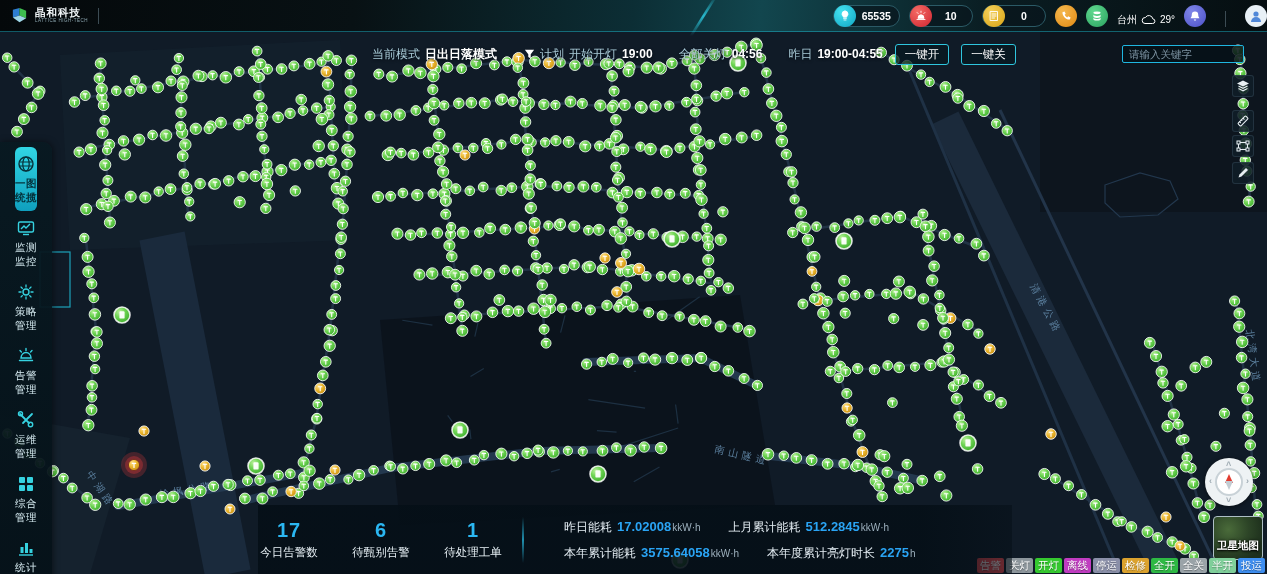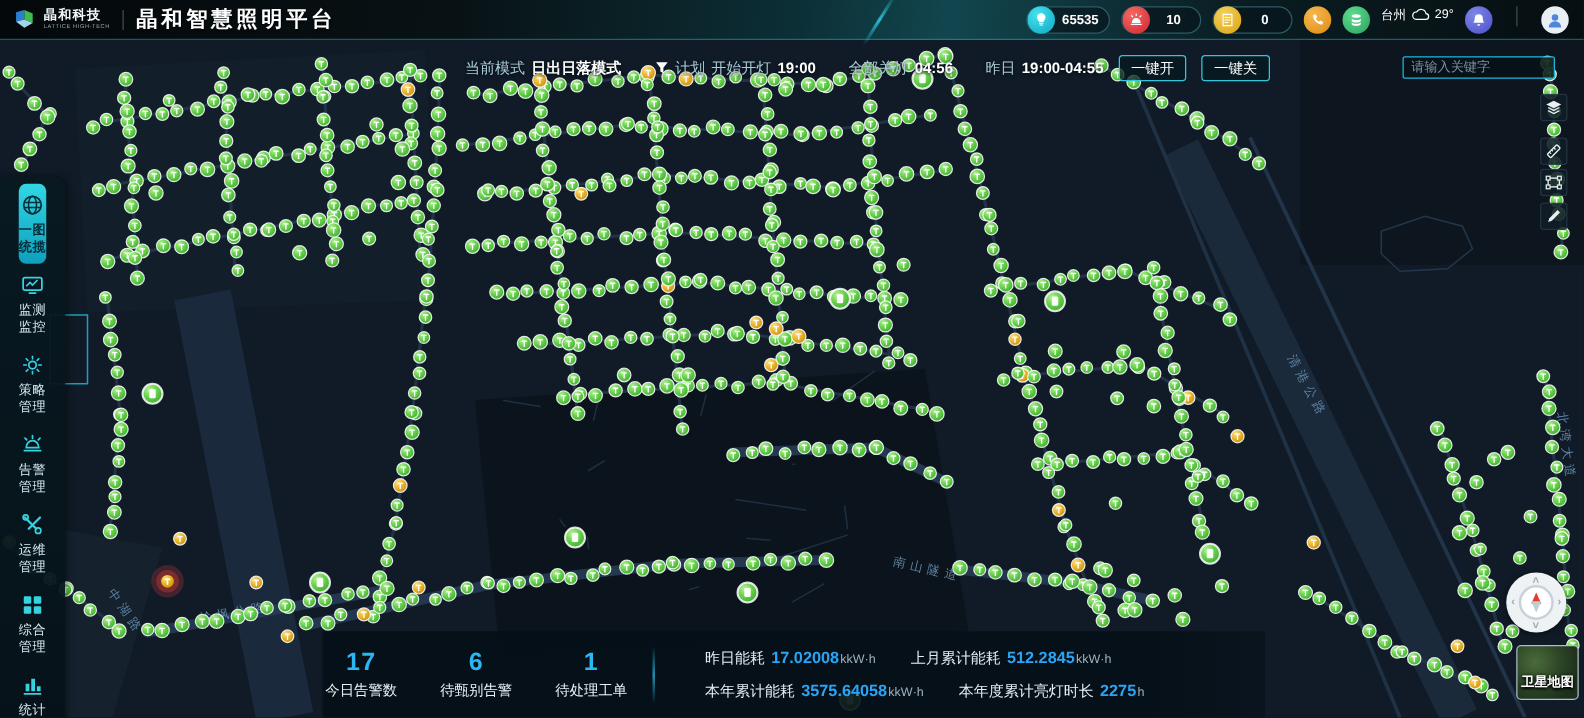--- a/index.html
+++ b/index.html
@@ -13,21 +13,21 @@
   background:linear-gradient(95deg,#04080a 0%,#081114 28%,#0c2e35 50%,#12464e 60%,#0a1d22 78%,#060e11 100%);
   border-bottom:1px solid rgba(32,190,214,.45)}
 #hdr-streak{position:absolute;left:702px;top:-4px;width:3px;height:40px;transform:skewX(-32deg);
   background:linear-gradient(180deg,rgba(46,214,238,0),rgba(46,214,238,.8),rgba(46,214,238,0));pointer-events:none}
 #logo-badge{width:19px;height:19px;margin-left:10px;flex:0 0 auto}
 #logo-text{margin-left:6px;line-height:1;white-space:nowrap}
 #logo-text b{display:block;font-size:10.5px;color:#f2f7f9;letter-spacing:1px}
 #logo-text i{display:block;font-style:normal;font-size:4.5px;color:#8fa9b3;letter-spacing:.5px;margin-top:1.5px}
 .vdiv{width:1px;height:16px;background:#3c4c54;margin:0 10px}
 #app-title{font-size:17px;font-weight:bold;color:#fff;letter-spacing:3px;text-shadow:0 1px 2px rgba(0,0,0,.6)}
-#hdr-right{margin-left:auto;display:flex;align-items:flex-start;gap:9px;padding-right:12px}
+#hdr-right{margin-left:auto;display:flex;align-items:flex-end;gap:9px;}
 .hpill{display:flex;align-items:center;height:22px;border:1px solid #2b5a66;border-radius:11px;
   background:rgba(8,22,28,.7);padding-right:2px}
 .hpill .hnum{color:#fff;font-size:10.5px;font-weight:bold;min-width:38px;text-align:center;padding:0 6px}
 .hcirc{width:22px;height:22px;border-radius:50%;display:flex;align-items:center;justify-content:center;flex:0 0 auto}
 .hc-cyan{background:radial-gradient(circle at 35% 30%,#45e2ef,#0fa6c4)}
 .hc-red{background:radial-gradient(circle at 35% 30%,#f46a64,#cf2430)}
 .hc-yellow{background:radial-gradient(circle at 35% 30%,#f4d05a,#d9a414)}
 .hc-orange{background:radial-gradient(circle at 35% 30%,#f5b84e,#e08a12)}
 .hc-green{background:radial-gradient(circle at 35% 30%,#5fd88f,#2aa35f)}
 .hc-indigo{background:radial-gradient(circle at 35% 30%,#7f86e8,#4c50c8)}
@@ -3190,21 +3190,20 @@
     <svg id="logo-badge" viewBox="0 0 20 20">
       <path d="M3,4 L10,2 L10,10 L3,12 Z" fill="#2d7dd2"></path>
       <path d="M10,2 L17,5 L17,13 L10,10 Z" fill="#3dbd4e"></path>
       <path d="M3,12 L10,10 L17,13 L10,17 Z" fill="#9fd7e8"></path>
     </svg>
     <div id="logo-text">
       <b>晶和科技</b>
       <i>LATTICE HIGH-TECH</i>
     </div>
     <div class="vdiv"></div>
-    <h1 id="app-title">晶和智慧照明平台</h1>
 
     <div id="hdr-right">
       <div class="hpill">
         <span class="hcirc hc-cyan">
           <svg width="12" height="12" viewBox="0 0 12 12">
               <path d="M6,1 a3,3 0 0 1 3,3 c0,1.6-1.2,2.2-1.4,3.2 h-3.2 c-.2-1-1.4-1.6-1.4-3.2 a3,3 0 0 1 3,-3 Z M4.6,8.6 h2.8 M5,10 h2" fill="#fff" stroke="#fff" stroke-width=".8" stroke-linecap="round"></path>
             </svg>
         </span>
         <span class="hnum">65535</span>
       </div>
@@ -3375,20 +3374,32 @@
     <div class="c-in">
       <div class="needle-n"></div>
       <div class="needle-s"></div>
     </div>
   </div>
 
   <div id="sat-thumb">
     <span>卫星地图</span>
   </div>
 
+  <div id="legend">
+      <span class="chip" style="background: rgb(239, 74, 80);">告警</span>
+      <span class="chip" style="background: rgb(141, 150, 156);">关灯</span>
+      <span class="chip" style="background: rgb(53, 201, 47);">开灯</span>
+      <span class="chip" style="background: rgb(193, 60, 193);">离线</span>
+      <span class="chip" style="background: rgb(138, 143, 168);">停运</span>
+      <span class="chip" style="background: rgb(219, 162, 46);">检修</span>
+      <span class="chip" style="background: rgb(46, 185, 68);">全开</span>
+      <span class="chip" style="background: rgb(154, 163, 168);">全关</span>
+      <span class="chip" style="background: rgb(127, 207, 154);">半开</span>
+      <span class="chip" style="background: rgb(62, 142, 240);">投运</span>
+    </div>
 
   <div id="bottom-panel">
     <div id="counts">
         <div class="count-item">
           <div class="cv" style="color:#2bb7f2">17</div>
           <div class="cl">今日告警数</div>
         </div>
         <div class="count-item">
           <div class="cv" style="color:#2bb7f2">6</div>
           <div class="cl">待甄别告警</div>

